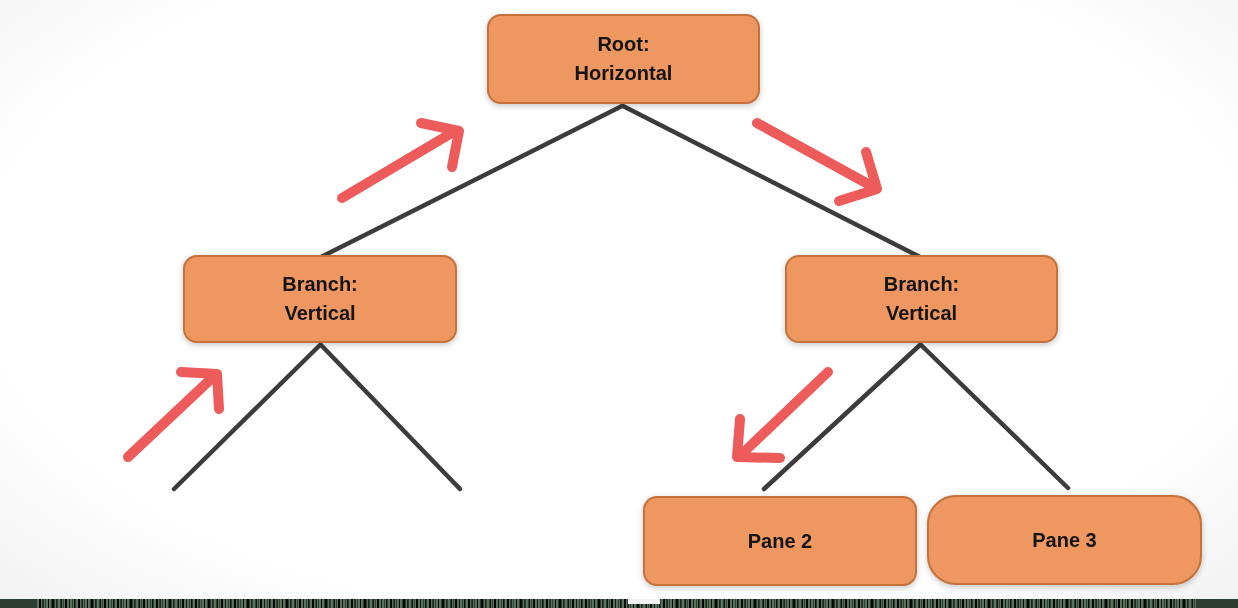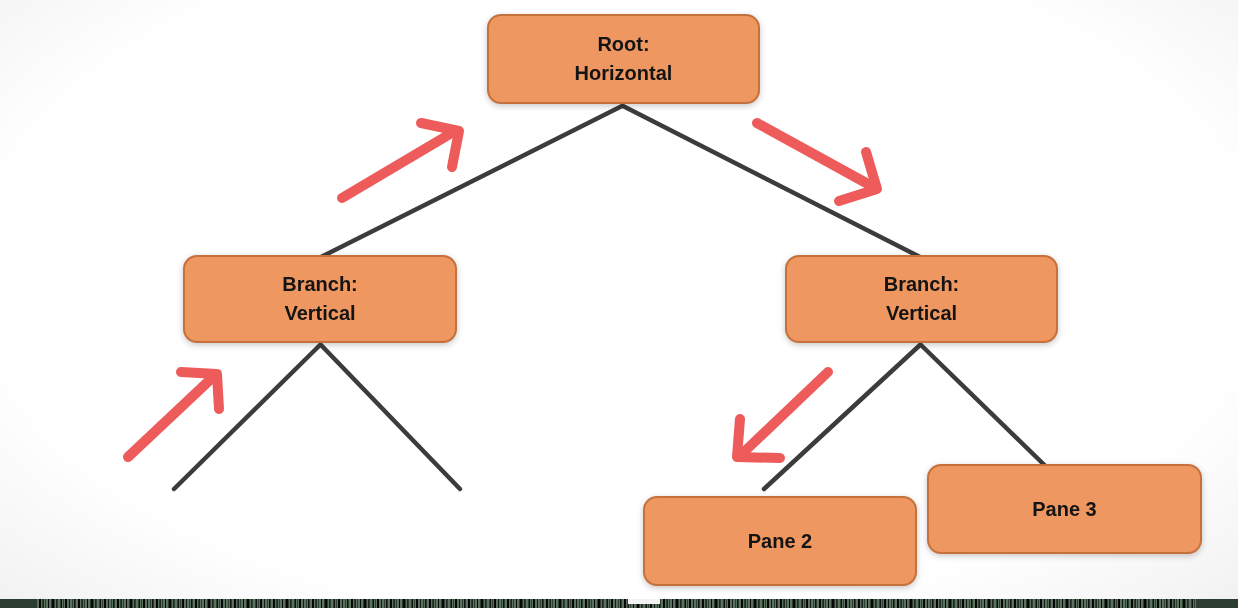--- a/index.html
+++ b/index.html
@@ -44,21 +44,21 @@
     color: #141414;
     white-space: pre-line;
     box-shadow: 0 2px 6px rgba(0,0,0,0.22);
   }
   .node-root     { left: 487px; top: 14px;  width: 273px; height: 90px; }
   .node-branch-l { left: 183px; top: 255px; width: 274px; height: 88px; }
   .node-branch-r { left: 785px; top: 255px; width: 273px; height: 88px; }
   .node-pane-0   { left: 38px;  top: 488px; width: 274px; height: 90px; }
   .node-pane-1   { left: 323px; top: 488px; width: 274px; height: 90px; }
   .node-pane-2   { left: 643px; top: 488px; width: 274px; height: 90px; margin-top: 8px; }
-  .node-pane-3   { left: 927px; top: 464px; width: 275px; height: 90px; }
+  .node-pane-3   { left: 927px; top: 495px; width: 275px; height: 90px; border-radius: 29px; }
   .noise-strip {
     position: absolute;
     left: 0; bottom: 0;
     width: 1238px; height: 9px;
     background-color: var(--noise_strip, #4D6652);
     background-image:
       repeating-linear-gradient(90deg, rgba(0,0,0,0.92) 0 2px, rgba(0,0,0,0) 2px 4px, rgba(10,15,10,0.75) 4px 5px, rgba(0,0,0,0) 5px 9px, rgba(0,0,0,0.85) 9px 10px, rgba(0,0,0,0) 10px 13px),
       repeating-linear-gradient(90deg, rgba(20,30,20,0.55) 0 1px, rgba(255,255,255,0.08) 1px 3px);
   }
   .noise-cap-left {

